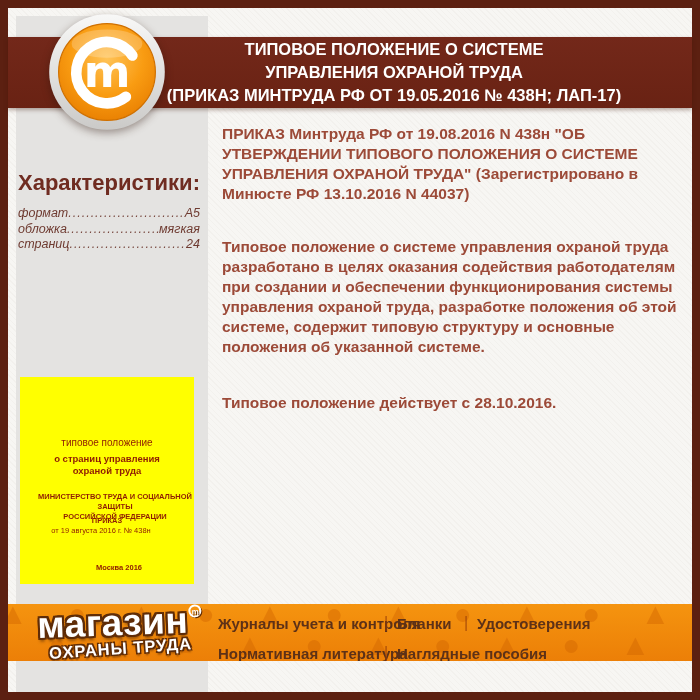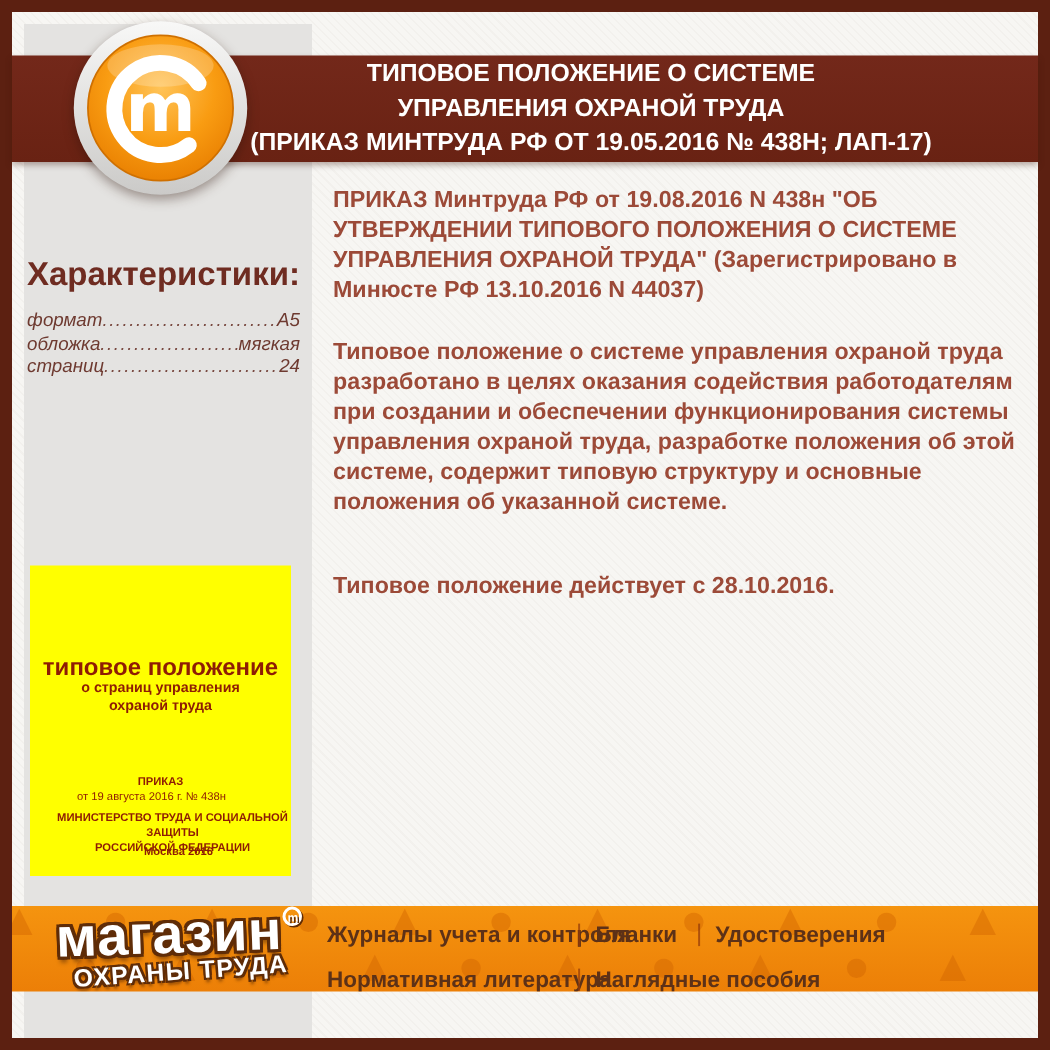--- a/index.html
+++ b/index.html
@@ -23,37 +23,37 @@
   .banner-text { width:100%; padding-left:88px; text-align:center;
                  color:#fff; font-weight:bold; font-size:16.5px; line-height:23px; }
 
   
   .logo-wrap { position:absolute; left:40px; top:5px; width:118px; height:118px; z-index:4;
                filter:drop-shadow(0 3px 4px rgba(40,15,5,.4)); }
 
   
   .content { position:absolute; left:214px; top:116px; width:455px; z-index:2;
              color:#9c4a38; font-size:15.5px; font-weight:bold; line-height:20px; }
-  .content p + p { margin-top:21px; }
+  .content p + p { margin-top:33px; }
   .content p.last { margin-top:36px; }
 
   
   .chars { position:absolute; left:10px; top:162px; width:182px; z-index:2; }
   .chars-heading { color:#6f2c21; font-size:22px; font-weight:bold; margin-bottom:10px; }
   .spec-row { display:flex; align-items:center; color:#6e3a30; font-size:12.5px;
               font-style:italic; line-height:15.5px; }
   .spec-dots { flex:1; overflow:hidden; white-space:nowrap; opacity:.9; }
   .spec-dots::after { content:"........................................................................"; letter-spacing:1px; }
 
   
   .book { position:absolute; left:12px; top:369px; width:174px; height:207px; z-index:2;
           background:#ffff00; color:#8e1c04; text-align:center; cursor:pointer; }
-  .book-title { position:absolute; left:0; right:0; top:60px; font-size:16px; font-weight:bold; }
+  .book-title { position:absolute; left:0; right:0; top:60px; font-size:10px; font-weight:normal; }
   .book-subtitle { position:absolute; left:0; right:0; top:76px; font-size:9.5px; font-weight:bold; line-height:12px; }
-  .book-ministry { position:absolute; left:16px; right:0; top:115px; font-size:7.5px; font-weight:bold; line-height:10px;margin-top:48px; }
+  .book-ministry { position:absolute; left:16px; right:0; top:115px; font-size:7.5px; font-weight:bold; line-height:10px; }
   .book-order { position:absolute; left:0; right:0; top:139px; font-size:7.5px; font-weight:bold; }
   .book-order-date { position:absolute; left:0; right:12px; top:149px; font-size:7.5px; }
   .book-city { position:absolute; left:0; right:0; top:186px; font-size:7.5px; font-weight:bold;padding-left:24px; }
 
   
   .footer { position:absolute; left:0; top:596px; width:684px; height:57px; z-index:3;
             background:linear-gradient(#f5940f,#ec7f07); overflow:hidden; }
   .pattern { position:absolute; left:-10px; top:-6px; width:760px; color:rgba(210,102,0,.45);
              font-size:30px; line-height:31px; letter-spacing:16px; white-space:nowrap;
              pointer-events:none; }

